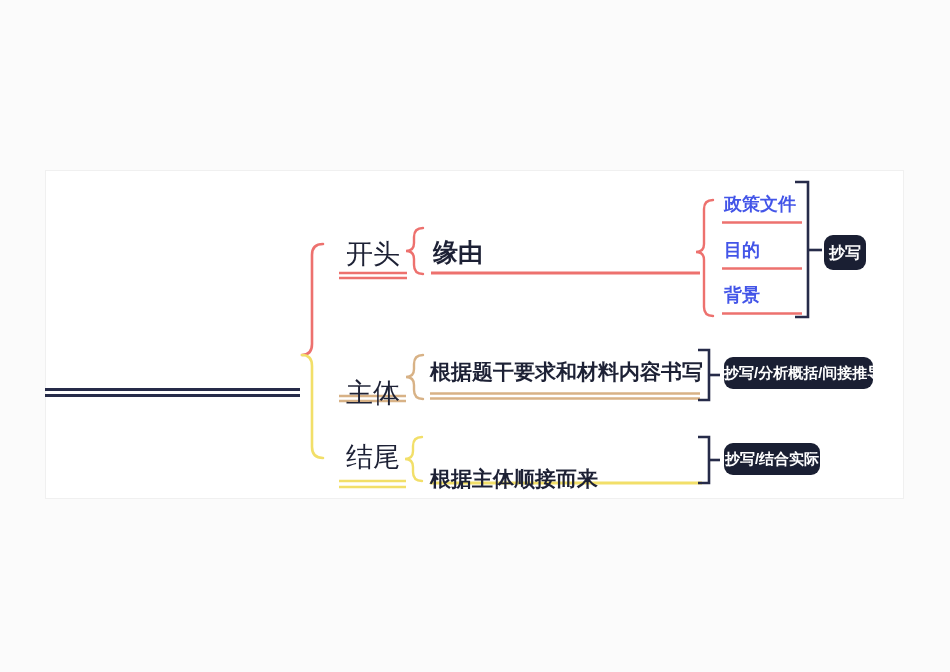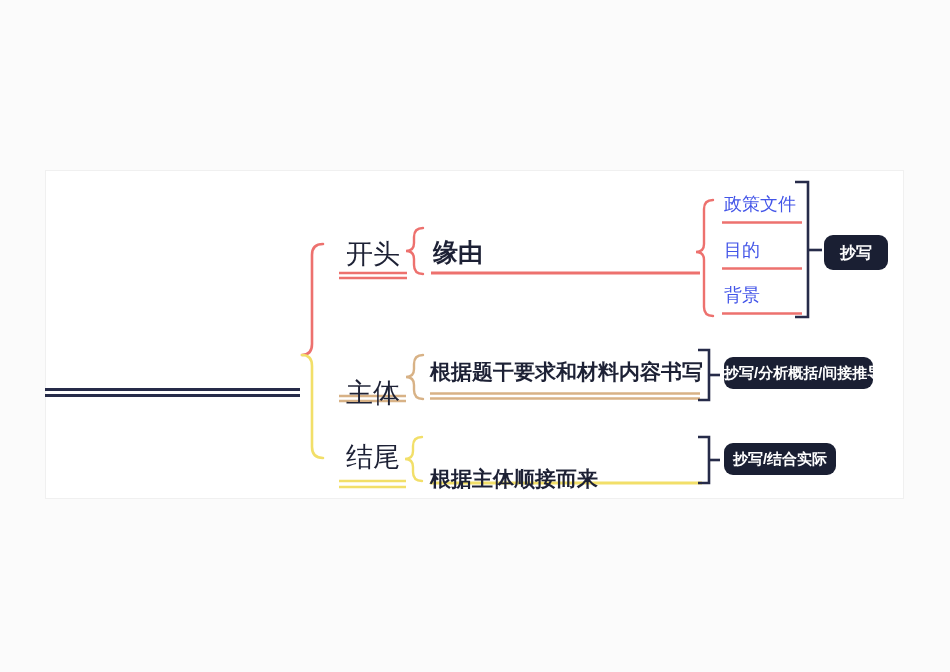--- a/index.html
+++ b/index.html
@@ -23,21 +23,21 @@
   }
   .branch-label{
     left:339px;width:68px;text-align:center;
     font-size:27px;font-weight:normal;color:var(--text_dark);
   }
   .child-label{
     font-size:21px;font-weight:bold;color:var(--text_dark);
   }
   .child-label.big{font-size:25px;}
   .leaf-label{
-    left:724px;font-size:18px;font-weight:normal;color:var(--blue);
+    left:724px;font-size:18px;font-weight:bold;color:var(--blue);
   }
   .badge{
     position:absolute;background:var(--badge_bg);color:#ffffff;
     font-weight:bold;text-align:center;border-radius:9px;
     white-space:nowrap;box-sizing:border-box;
   }
   .st-red{stroke:var(--red);}
   .st-tan{stroke:var(--tan);}
   .st-yellow{stroke:var(--yellow);}
   .st-navy{stroke:var(--navy);}
@@ -91,17 +91,17 @@
   <div class="node branch-label" style="top:444px;">结尾</div>
 
   <div class="node child-label big" style="left:433px;top:240px;">缘由</div>
   <div class="node child-label" style="left:430px;top:361px;">根据题干要求和材料内容书写</div>
   <div class="node child-label" style="left:430px;top:468px;">根据主体顺接而来</div>
 
   <div class="node leaf-label" style="top:195px;">政策文件</div>
   <div class="node leaf-label" style="top:241px;">目的</div>
   <div class="node leaf-label" style="top:286px;">背景</div>
 
-  <div class="badge" style="left:824px;top:235px;width:64px;height:35px;line-height:35px;font-size:16px;">抄写</div>
+  <div class="badge" style="left:824px;top:235px;width:42px;height:35px;line-height:35px;font-size:16px;">抄写</div>
   <div class="badge" style="left:724px;top:357px;width:149px;height:32px;line-height:32px;font-size:15px;">抄写/分析概括/间接推导</div>
-  <div class="badge" style="left:724px;top:443px;width:112px;height:32px;line-height:32px;font-size:15px;">抄写/结合实际</div>
+  <div class="badge" style="left:724px;top:443px;width:96px;height:32px;line-height:32px;font-size:15px;">抄写/结合实际</div>
 
 </div>
 
 </body></html>

